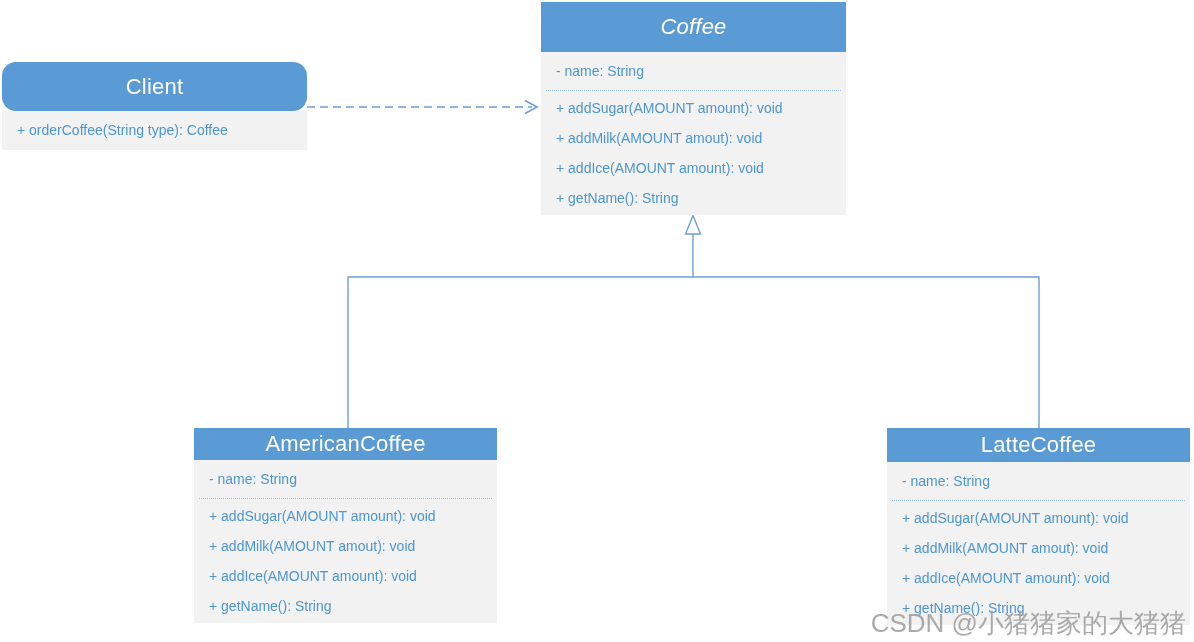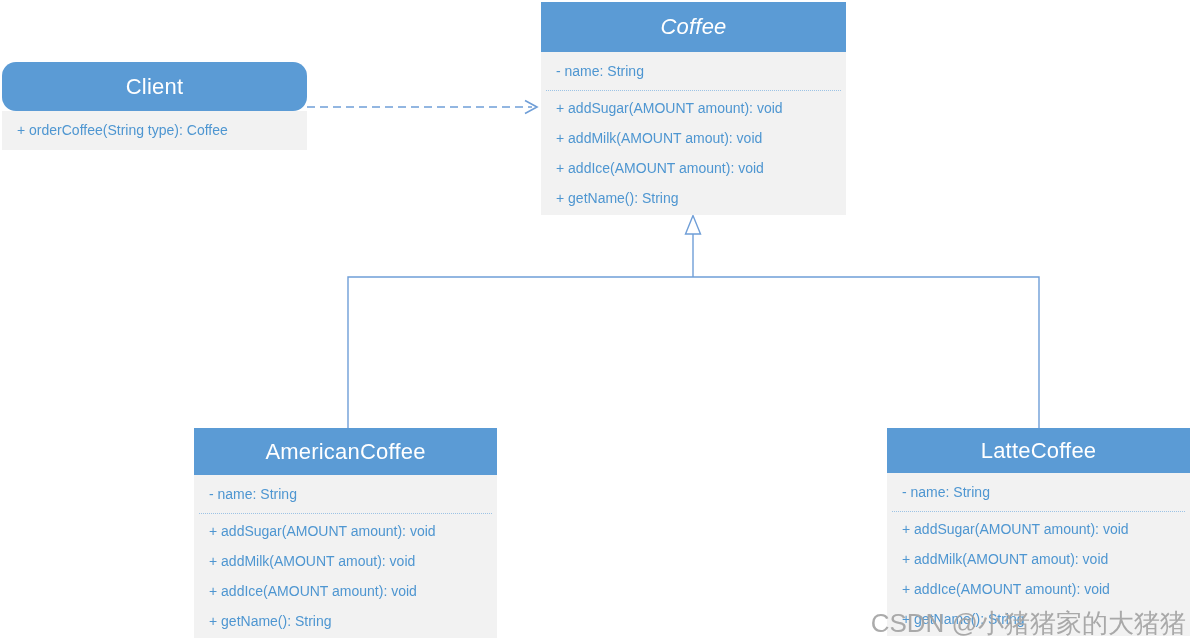--- a/index.html
+++ b/index.html
@@ -103,37 +103,37 @@
       <div class="methods-pad">
         <div class="member method-row">+ addSugar(AMOUNT amount): void</div>
         <div class="member method-row">+ addMilk(AMOUNT amout): void</div>
         <div class="member method-row">+ addIce(AMOUNT amount): void</div>
         <div class="member method-row">+ getName(): String</div>
       </div>
     </div>
   </div>
 
   <div class="uml-class" style="left:194px; top:428px; width:303px;">
-    <div class="uml-header" style="height:47px;">
+    <div class="uml-header" style="height:32px;">
       <span class="uml-title">AmericanCoffee</span>
     </div>
     <div class="uml-body">
       <div class="member attr-row">- name: String</div>
       <div class="uml-divider"></div>
       <div class="methods-pad">
         <div class="member method-row">+ addSugar(AMOUNT amount): void</div>
         <div class="member method-row">+ addMilk(AMOUNT amout): void</div>
         <div class="member method-row">+ addIce(AMOUNT amount): void</div>
         <div class="member method-row">+ getName(): String</div>
       </div>
     </div>
   </div>
 
   <div class="uml-class" style="left:887px; top:428px; width:303px;">
-    <div class="uml-header" style="height:45px;">
+    <div class="uml-header" style="height:34px;">
       <span class="uml-title">LatteCoffee</span>
     </div>
     <div class="uml-body">
       <div class="member attr-row">- name: String</div>
       <div class="uml-divider"></div>
       <div class="methods-pad">
         <div class="member method-row">+ addSugar(AMOUNT amount): void</div>
         <div class="member method-row">+ addMilk(AMOUNT amout): void</div>
         <div class="member method-row">+ addIce(AMOUNT amount): void</div>
         <div class="member method-row">+ getName(): String</div>

